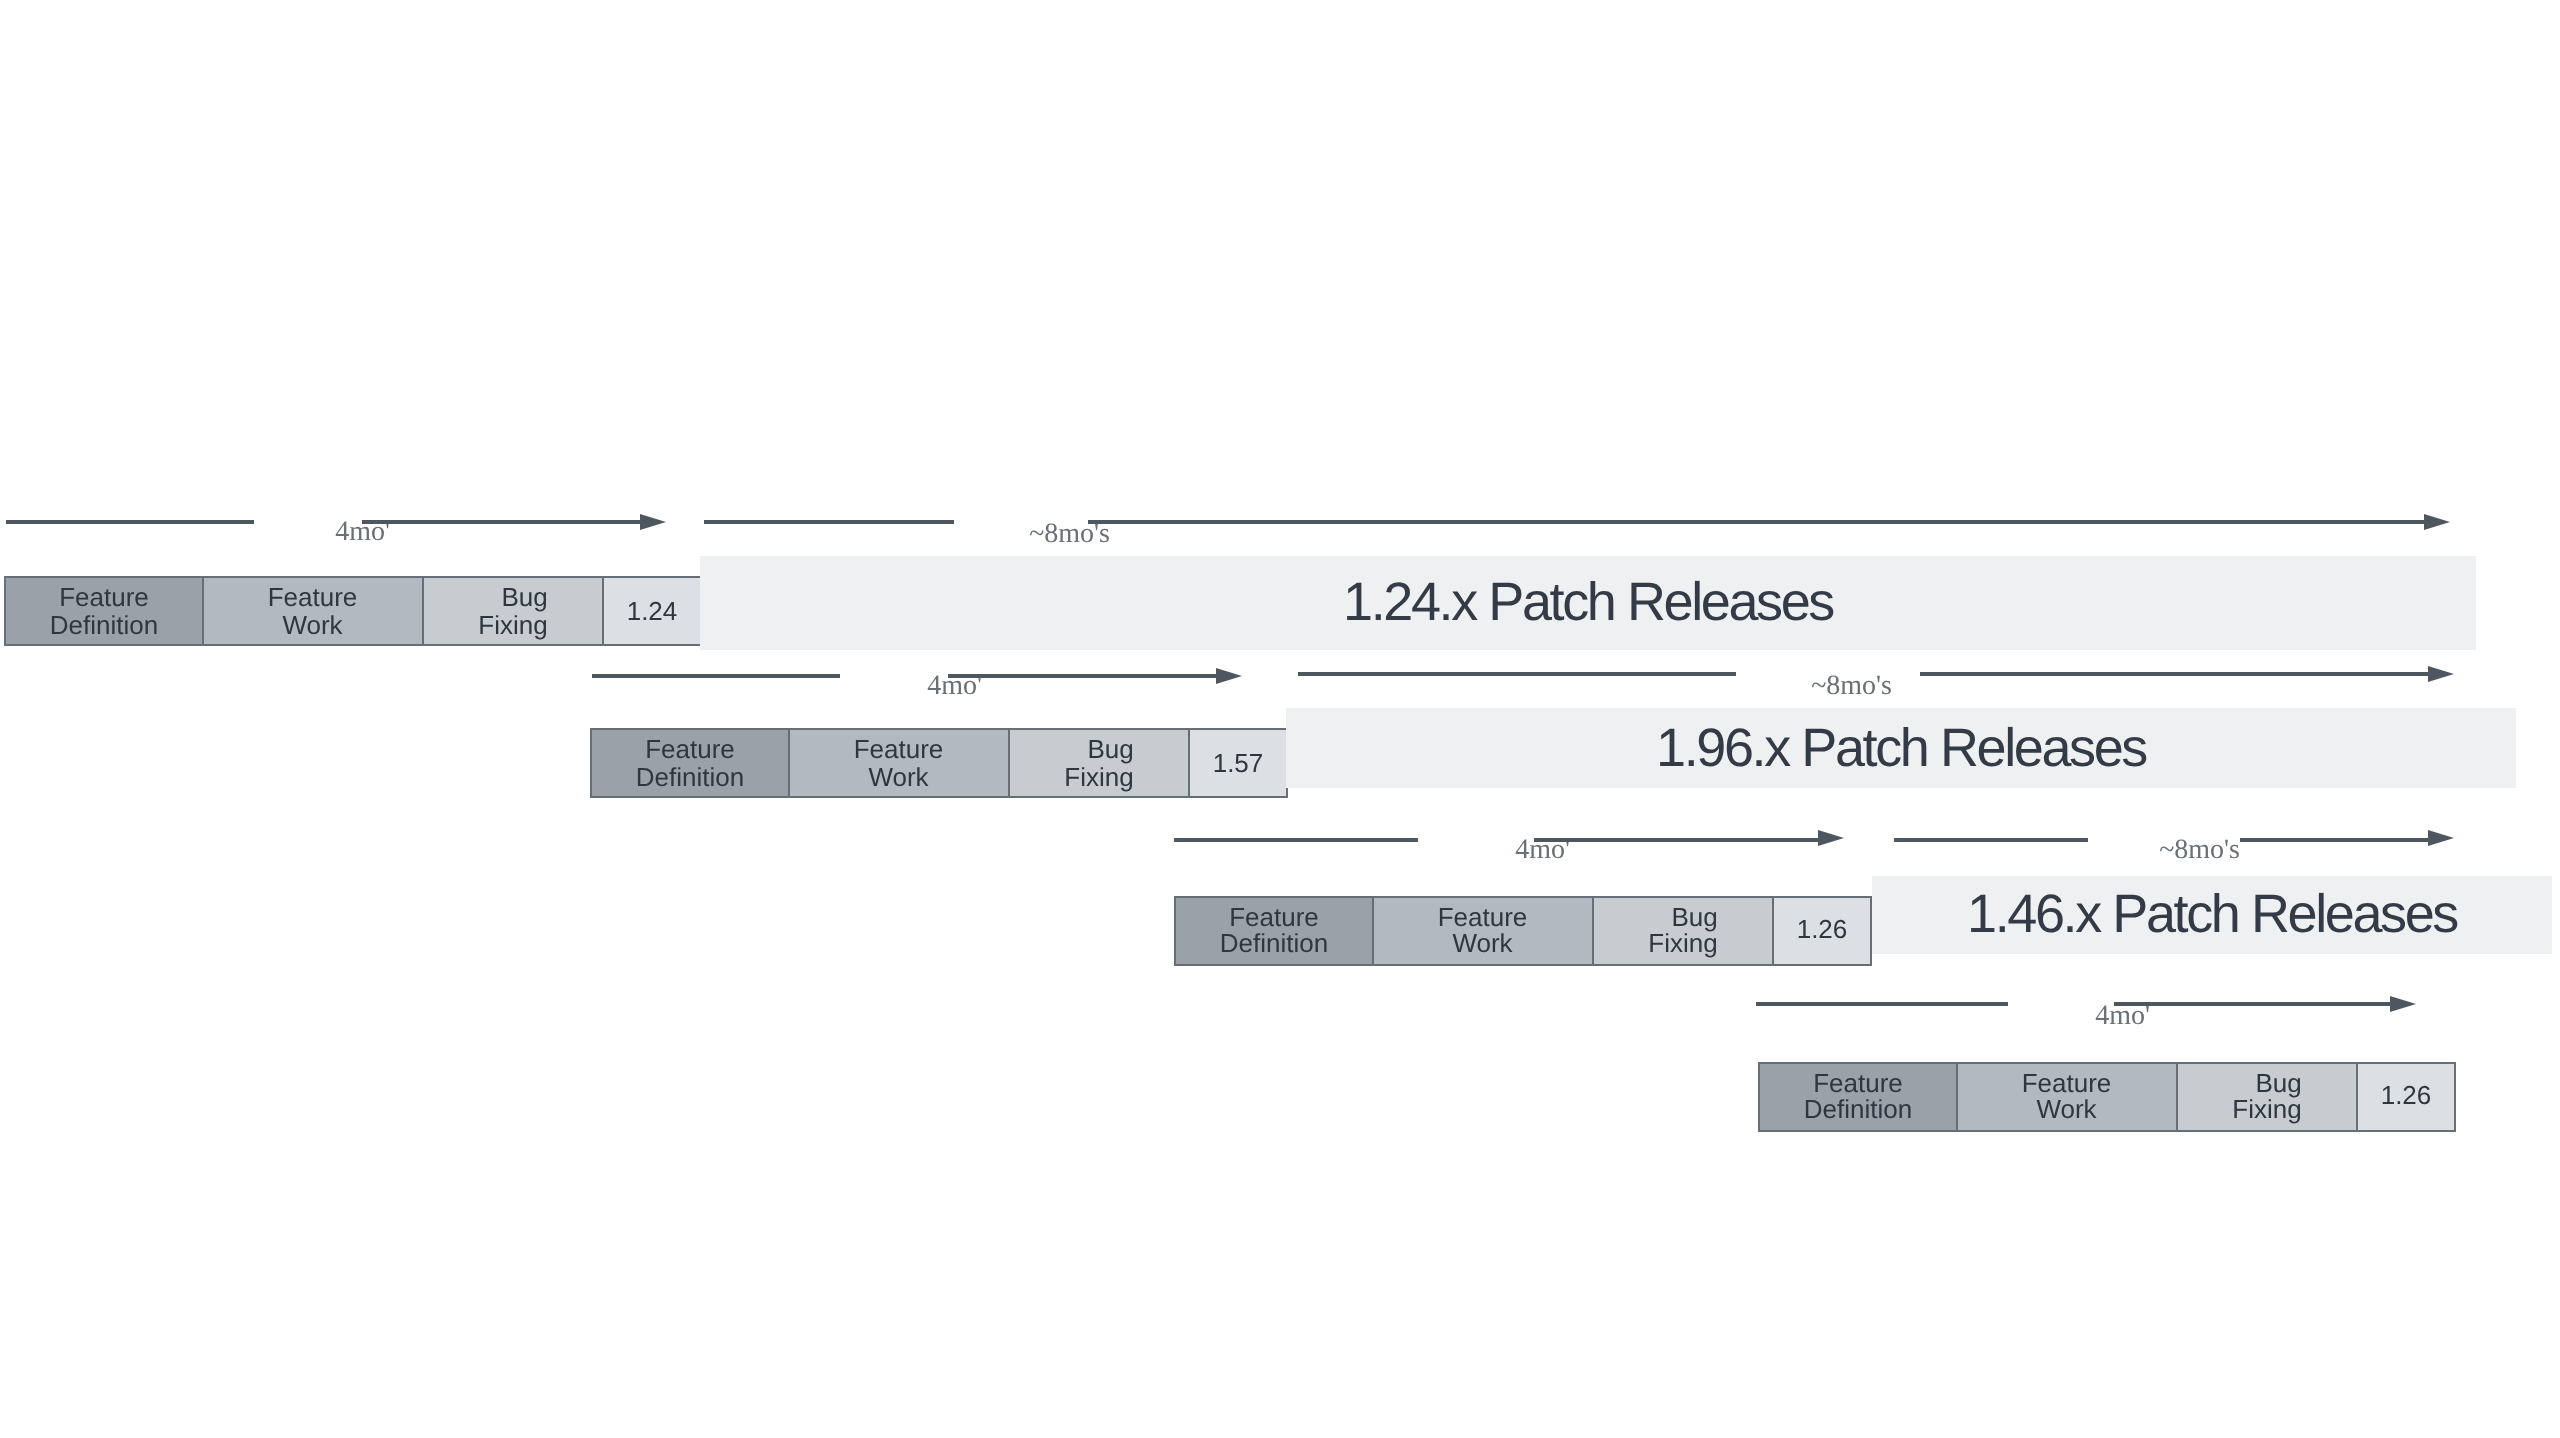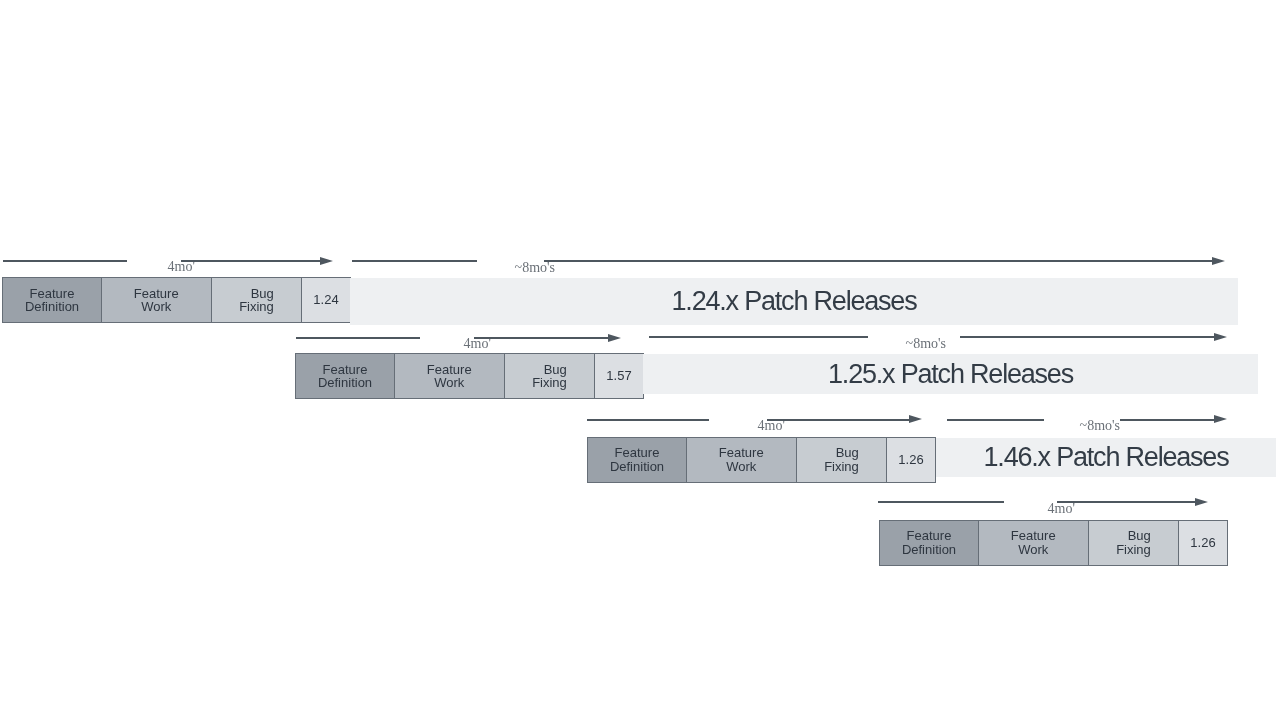--- a/index.html
+++ b/index.html
@@ -39,21 +39,22 @@
     font-size: 14px;
     color: var(--duration-text, #6a7077);
     white-space: nowrap;
     font-family: Liberation Serif, serif;
   }
 
   
   .boxes {
     position: absolute;
     display: flex;
-    height: 46px;
+    height: 35px;
+    margin-top: 11px;
   }
   .box {
     box-sizing: border-box;
     border: 1.5px solid var(--box-border, #666e77);
     display: flex;
     align-items: center;
     justify-content: center;
     text-align: center;
     font-size: 13px;
     line-height: 13.5px;
@@ -170,21 +171,21 @@
       <div class="box b-def">Feature
 Definition</div>
       <div class="box b-work">Feature
 Work</div>
       <div class="box b-fix">Bug
 Fixing</div>
       <div class="box b-ver">1.57</div>
     </div>
 
     <div class="bar">
-      <span>1.25.x Patch Releases</span>
+      <span>1.96.x Patch Releases</span>
     </div>
   </section>
 
   <section id="r3">
     <i class="seg m4-s1"></i>
     <span class="dur m4-l">4mo'</span>
     <i class="seg m4-s2"></i>
     <i class="head m4-h"></i>
 
     <i class="seg m8-s1"></i>

